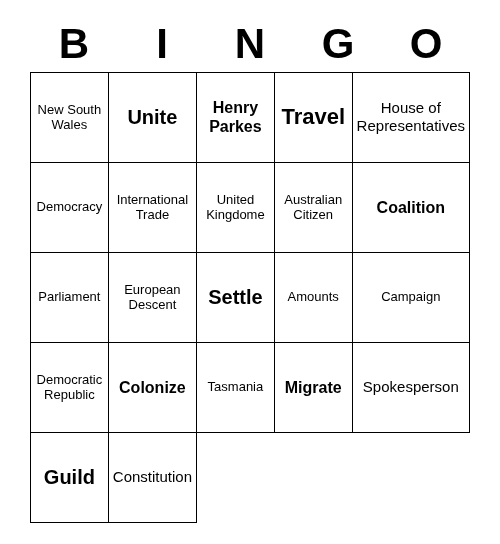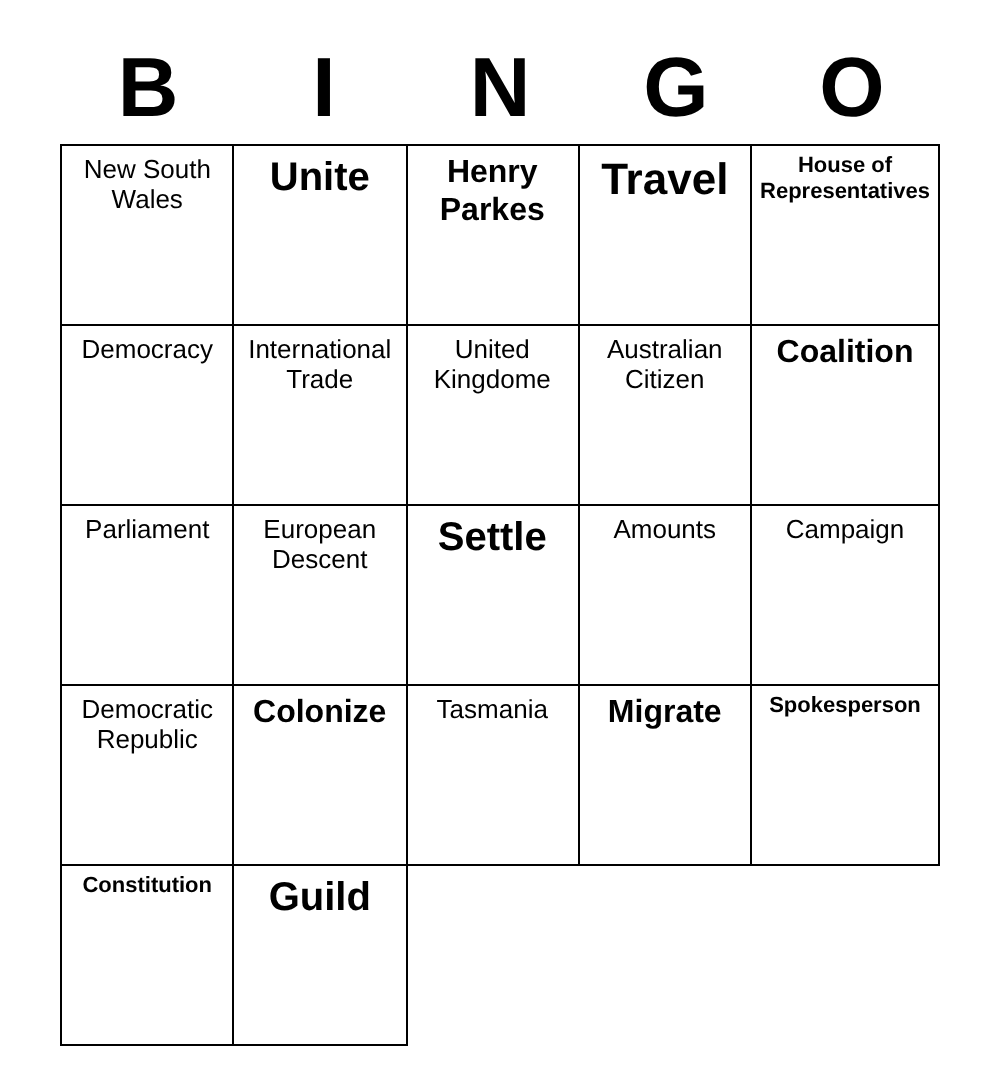--- a/index.html
+++ b/index.html
@@ -38,21 +38,21 @@
       grid-template-columns: repeat(5, 1fr);
       border-left: 1.5px solid #000;
       border-top: 1.5px solid #000;
     }
 
     .bingo-cell {
       border-right: 1.5px solid #000;
       border-bottom: 1.5px solid #000;
       min-height: 90px;
       display: flex;
-      align-items: flex-start;
+      align-items: center;
       justify-content: center;
       text-align: center;
       padding: 4px;
     }
 
     .cell-text {
       font-family: Arial, sans-serif;
       line-height: 1.2;
     }
 
@@ -69,22 +69,21 @@
     .size-md {
       font-size: 16px;
       font-weight: bold;
     }
 
     .size-sm {
       font-size: 13px;
     }
 
     .size-xs {
-      font-size: 11px;
-      font-weight: bold;
+      font-size: 15px;
     }
   </style>
 </head>
 <body>
 
 <div class="bingo-card">
   <div class="bingo-header">
   <div class="bingo-header-cell">B</div>
       <div class="bingo-header-cell">I</div>
       <div class="bingo-header-cell">N</div>
@@ -146,19 +145,19 @@
       <div class="bingo-cell">
         <span class="cell-text size-sm">Tasmania</span>
       </div>
       <div class="bingo-cell">
         <span class="cell-text size-md">Migrate</span>
       </div>
       <div class="bingo-cell">
         <span class="cell-text size-xs">Spokesperson</span>
       </div>
       <div class="bingo-cell">
-        <span class="cell-text size-xs">Constitution</span>
+        <span class="cell-text size-xl">Guild</span>
       </div>
       <div class="bingo-cell">
-        <span class="cell-text size-xl">Guild</span>
+        <span class="cell-text size-xs">Constitution</span>
       </div>
     </div>
 </div>
 
 </body></html>

